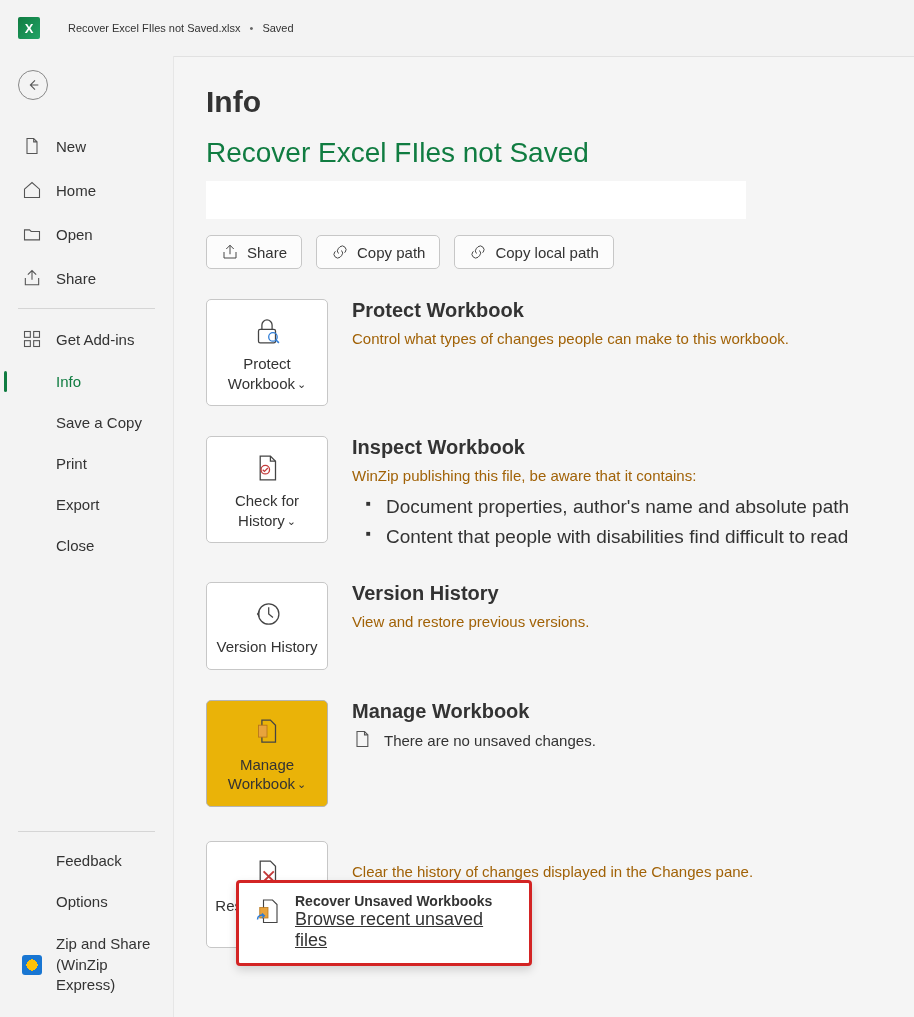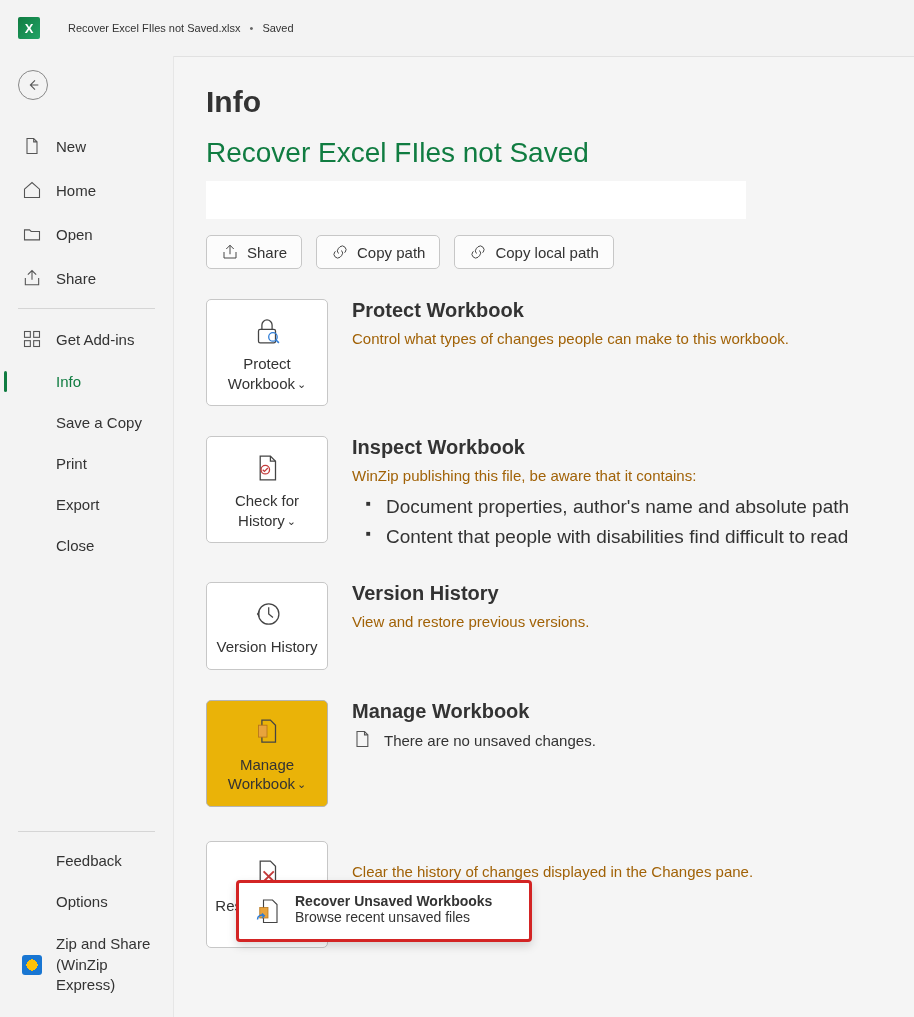--- a/index.html
+++ b/index.html
@@ -176,21 +176,21 @@
       border: 3px solid #d32424;
       border-radius: 4px;
       padding: 10px 14px 12px 14px;
       display: flex;
       gap: 12px;
       box-shadow: 0 4px 10px rgba(0,0,0,0.15);
       z-index: 50;
     }
     .popup .picon { width:30px; height:30px; flex-shrink:0; margin-top:4px; }
     .popup-title { font-size: 14px; font-weight: 700; }
-    .popup-sub { font-size: 14px; }
+    .popup-sub { font-size: 18px; text-decoration: underline; }
     .reset-section { margin-top: 34px; }
   </style>
 </head>
 <body>
 
 <div class="titlebar">
   <div class="excel-icon">X</div>
   <div class="titlebar-text">
     <span>Recover Excel FIles not Saved.xlsx</span>
     <span class="titlebar-sep">•</span>

